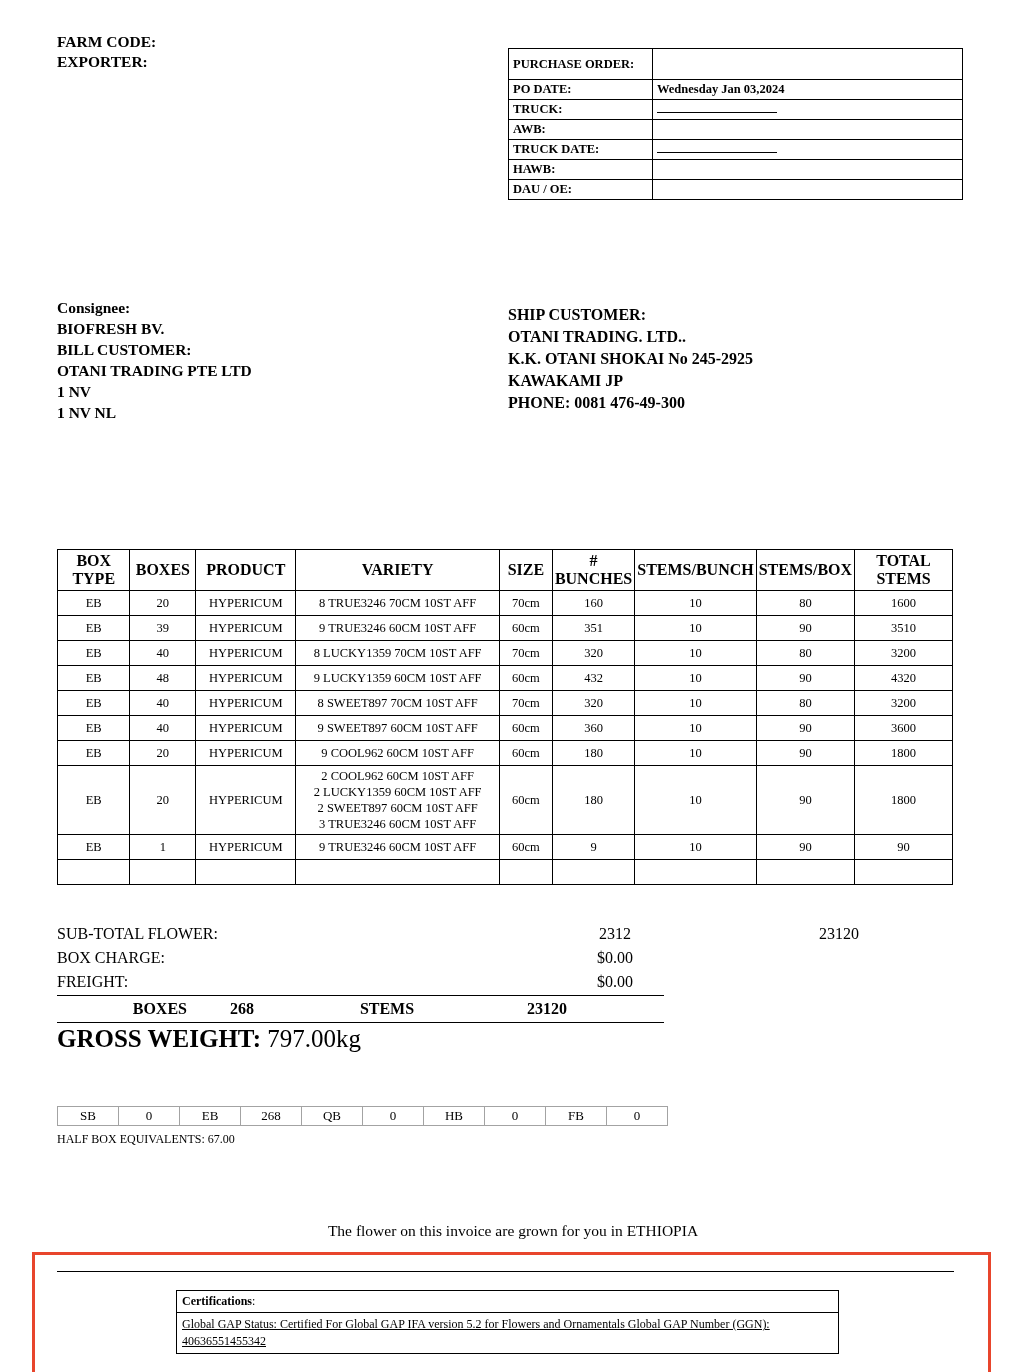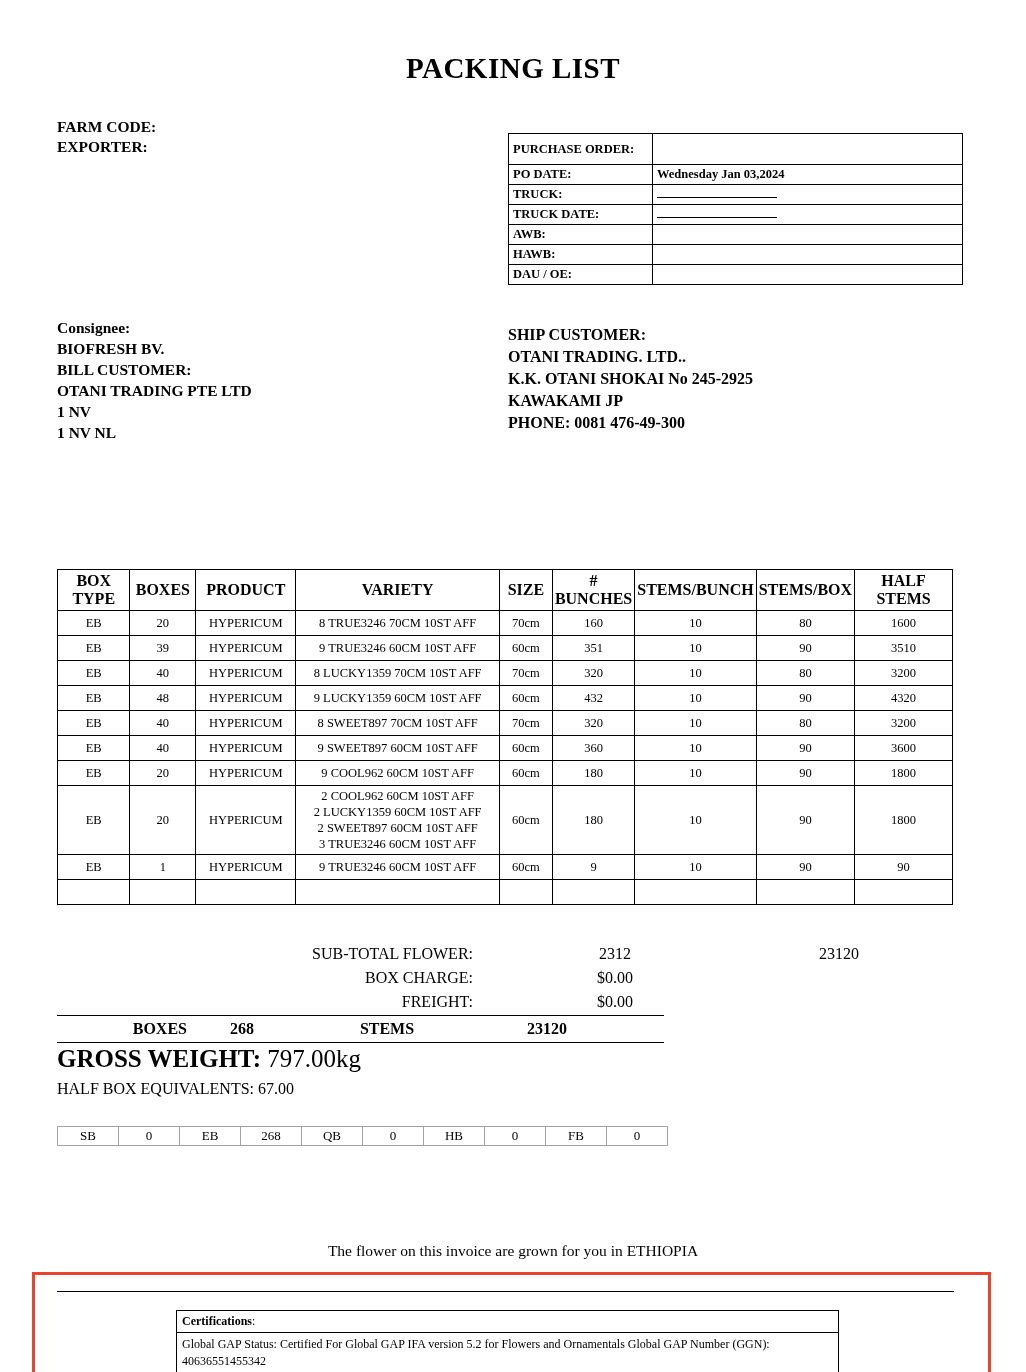--- a/index.html
+++ b/index.html
@@ -143,21 +143,20 @@
     width: 896px;
     font-size: 16px;
   }
   .totals .row {
     display: flex;
     align-items: center;
     height: 24px;
   }
   .totals .lbl {
     width: 448px;
-    text-align: right;
     padding-right: 32px;
     box-sizing: border-box;
   }
   .totals .mid {
     width: 220px;
     text-align: center;
   }
   .totals .right {
     flex: 1;
     text-align: center;
@@ -187,22 +186,22 @@
     top: 993px;
     font-size: 25px;
     text-align: center;
   }
   .gross b { font-weight: bold; }
   .gross .val { font-weight: normal; }
 
   .halfbox {
     position: absolute;
     left: 57px;
-    top: 1028px;
-    font-size: 16px;
+    top: 1100px;
+    font-size: 12px;
   }
   table.hb {
     position: absolute;
     left: 57px;
     top: 1074px;
     border-collapse: collapse;
     font-size: 13px;
   }
   table.hb td {
     border: 1px solid #a3a3a3;
@@ -247,28 +246,27 @@
     border-collapse: collapse;
     font-size: 12px;
   }
   table.certs td {
     border: 1px solid #000;
     padding: 3px 5px;
     vertical-align: top;
     margin-left: 21px;
   }
   table.certs .hdr { font-weight: bold; }
-  table.certs .body { line-height: 17px; }
+  table.certs .body { line-height: 17px; text-decoration: underline; }
 </style>
 </head>
 <body>
 
 <div class="page">
 
-  <div class="doc-title">PACKING LIST</div>
 
   <div class="top-area">
 
     <div class="farm-block">
       <div>FARM CODE:</div>
       <div>EXPORTER:</div>
     </div>
 
     <table class="order-table">
       <tbody>
@@ -280,28 +278,28 @@
         <td class="label">PO DATE:</td>
         <td class="value">Wednesday Jan 03,2024</td>
       </tr>
       <tr>
         <td class="label">TRUCK:</td>
         <td class="value">
           <span class="underline-mark"></span>
         </td>
       </tr>
       <tr>
+        <td class="label">AWB:</td>
+        <td class="value"></td>
+      </tr>
+      <tr>
         <td class="label">TRUCK DATE:</td>
         <td class="value">
           <span class="underline-mark"></span>
         </td>
-      </tr>
-      <tr>
-        <td class="label">AWB:</td>
-        <td class="value"></td>
       </tr>
       <tr>
         <td class="label">HAWB:</td>
         <td class="value"></td>
       </tr>
       <tr>
         <td class="label">DAU / OE:</td>
         <td class="value"></td>
       </tr>
     </tbody>
@@ -330,21 +328,21 @@
       <thead>
         <tr>
           <th class="col-boxtype">BOX TYPE</th>
           <th class="col-boxes">BOXES</th>
           <th class="col-product">PRODUCT</th>
           <th class="col-variety">VARIETY</th>
           <th class="col-size">SIZE</th>
           <th class="col-bunches"># BUNCHES</th>
           <th class="col-stemsbunch">STEMS/BUNCH</th>
           <th class="col-stemsbox">STEMS/BOX</th>
-          <th class="col-total">HALF STEMS</th>
+          <th class="col-total">TOTAL STEMS</th>
         </tr>
       </thead>
       <tbody id="items-body">
           <tr>
             <td>EB</td>
             <td>20</td>
             <td>HYPERICUM</td>
             <td>8 TRUE3246 70CM 10ST AFF</td>
             <td>70cm</td>
             <td>160</td>

